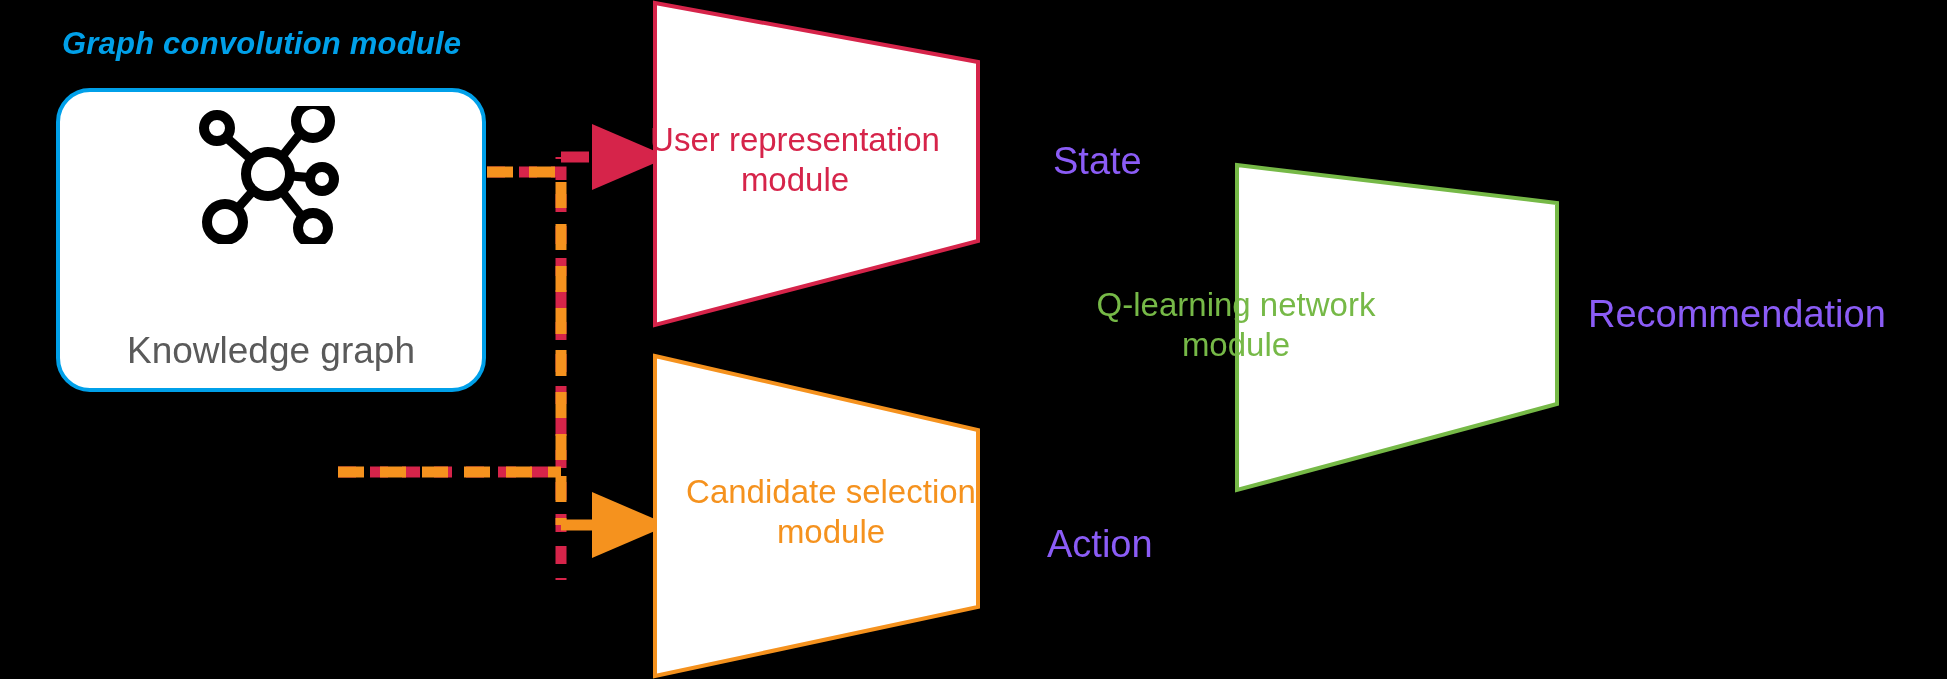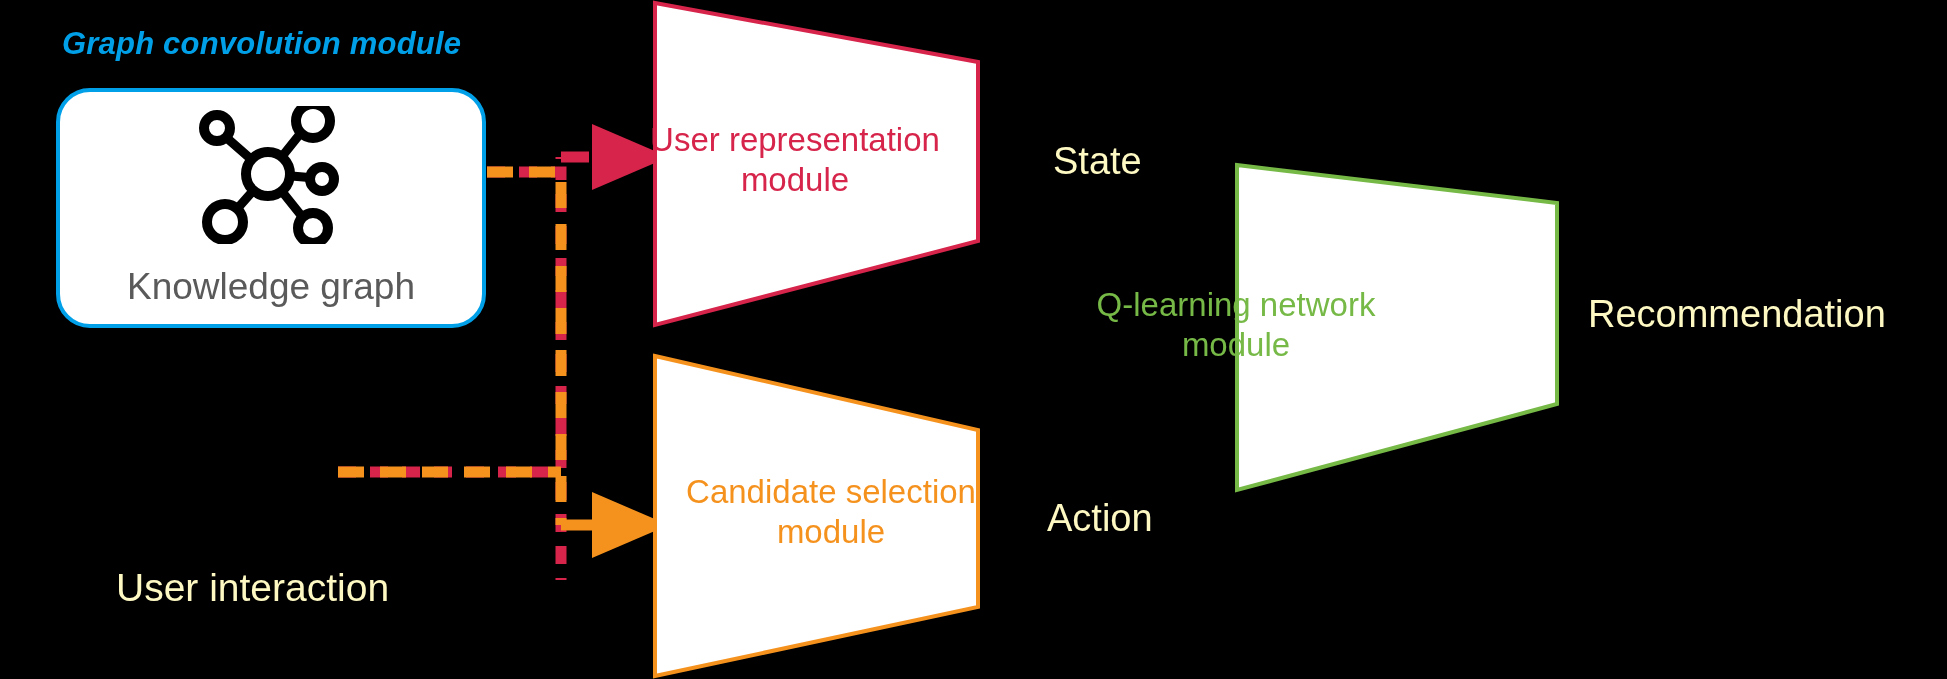--- a/index.html
+++ b/index.html
@@ -28,21 +28,21 @@
     color: #00a0e9;
     letter-spacing: 0.2px;
     white-space: nowrap;
     font-style: italic;
   }
   #kg-card {
     position: absolute;
     left: 56px;
     top: 88px;
     width: 430px;
-    height: 240px;
+    height: 304px;
     background: #ffffff;
     border: 4px solid #00a0e9;
     border-radius: 34px;
     box-sizing: border-box;
     padding-left: 48px;
   }
   #kg-icon {
     position: absolute;
     left: 50%;
     top: 14px;
@@ -57,27 +57,27 @@
     bottom: 16px;
     text-align: center;
     font-size: 37px;
     color: #5a5a5a;
     white-space: nowrap;
   }
 
   
   .grey-label {
     position: absolute;
-    color: #fef9c3;
+    color: #8b5cf6;
     white-space: nowrap;
     font-size: 38px;
     text-align: right;
   }
   #label-state      { left: 1053px; top: 140px; }
-  #label-action     { left: 1047px; top: 497px; }
+  #label-action     { left: 1047px; top: 523px; }
   #label-reco       { left: 1588px; top: 293px; }
   #label-userint    { left: 116px;  top: 566px; font-size: 39px; }
 
   
   #vector-layer {
     position: absolute;
     left: 0;
     top: 0;
     width: 1947px;
     height: 679px;
@@ -179,15 +179,14 @@
 
   <div id="txt-qlearn" class="trap-text">Q-learning network
 module</div>
 
   <div id="label-state" class="grey-label">State</div>
 
   <div id="label-action" class="grey-label">Action</div>
 
   <div id="label-reco" class="grey-label">Recommendation</div>
 
-  <div id="label-userint" class="grey-label">User interaction</div>
 
 </div>
 
 </body></html>

